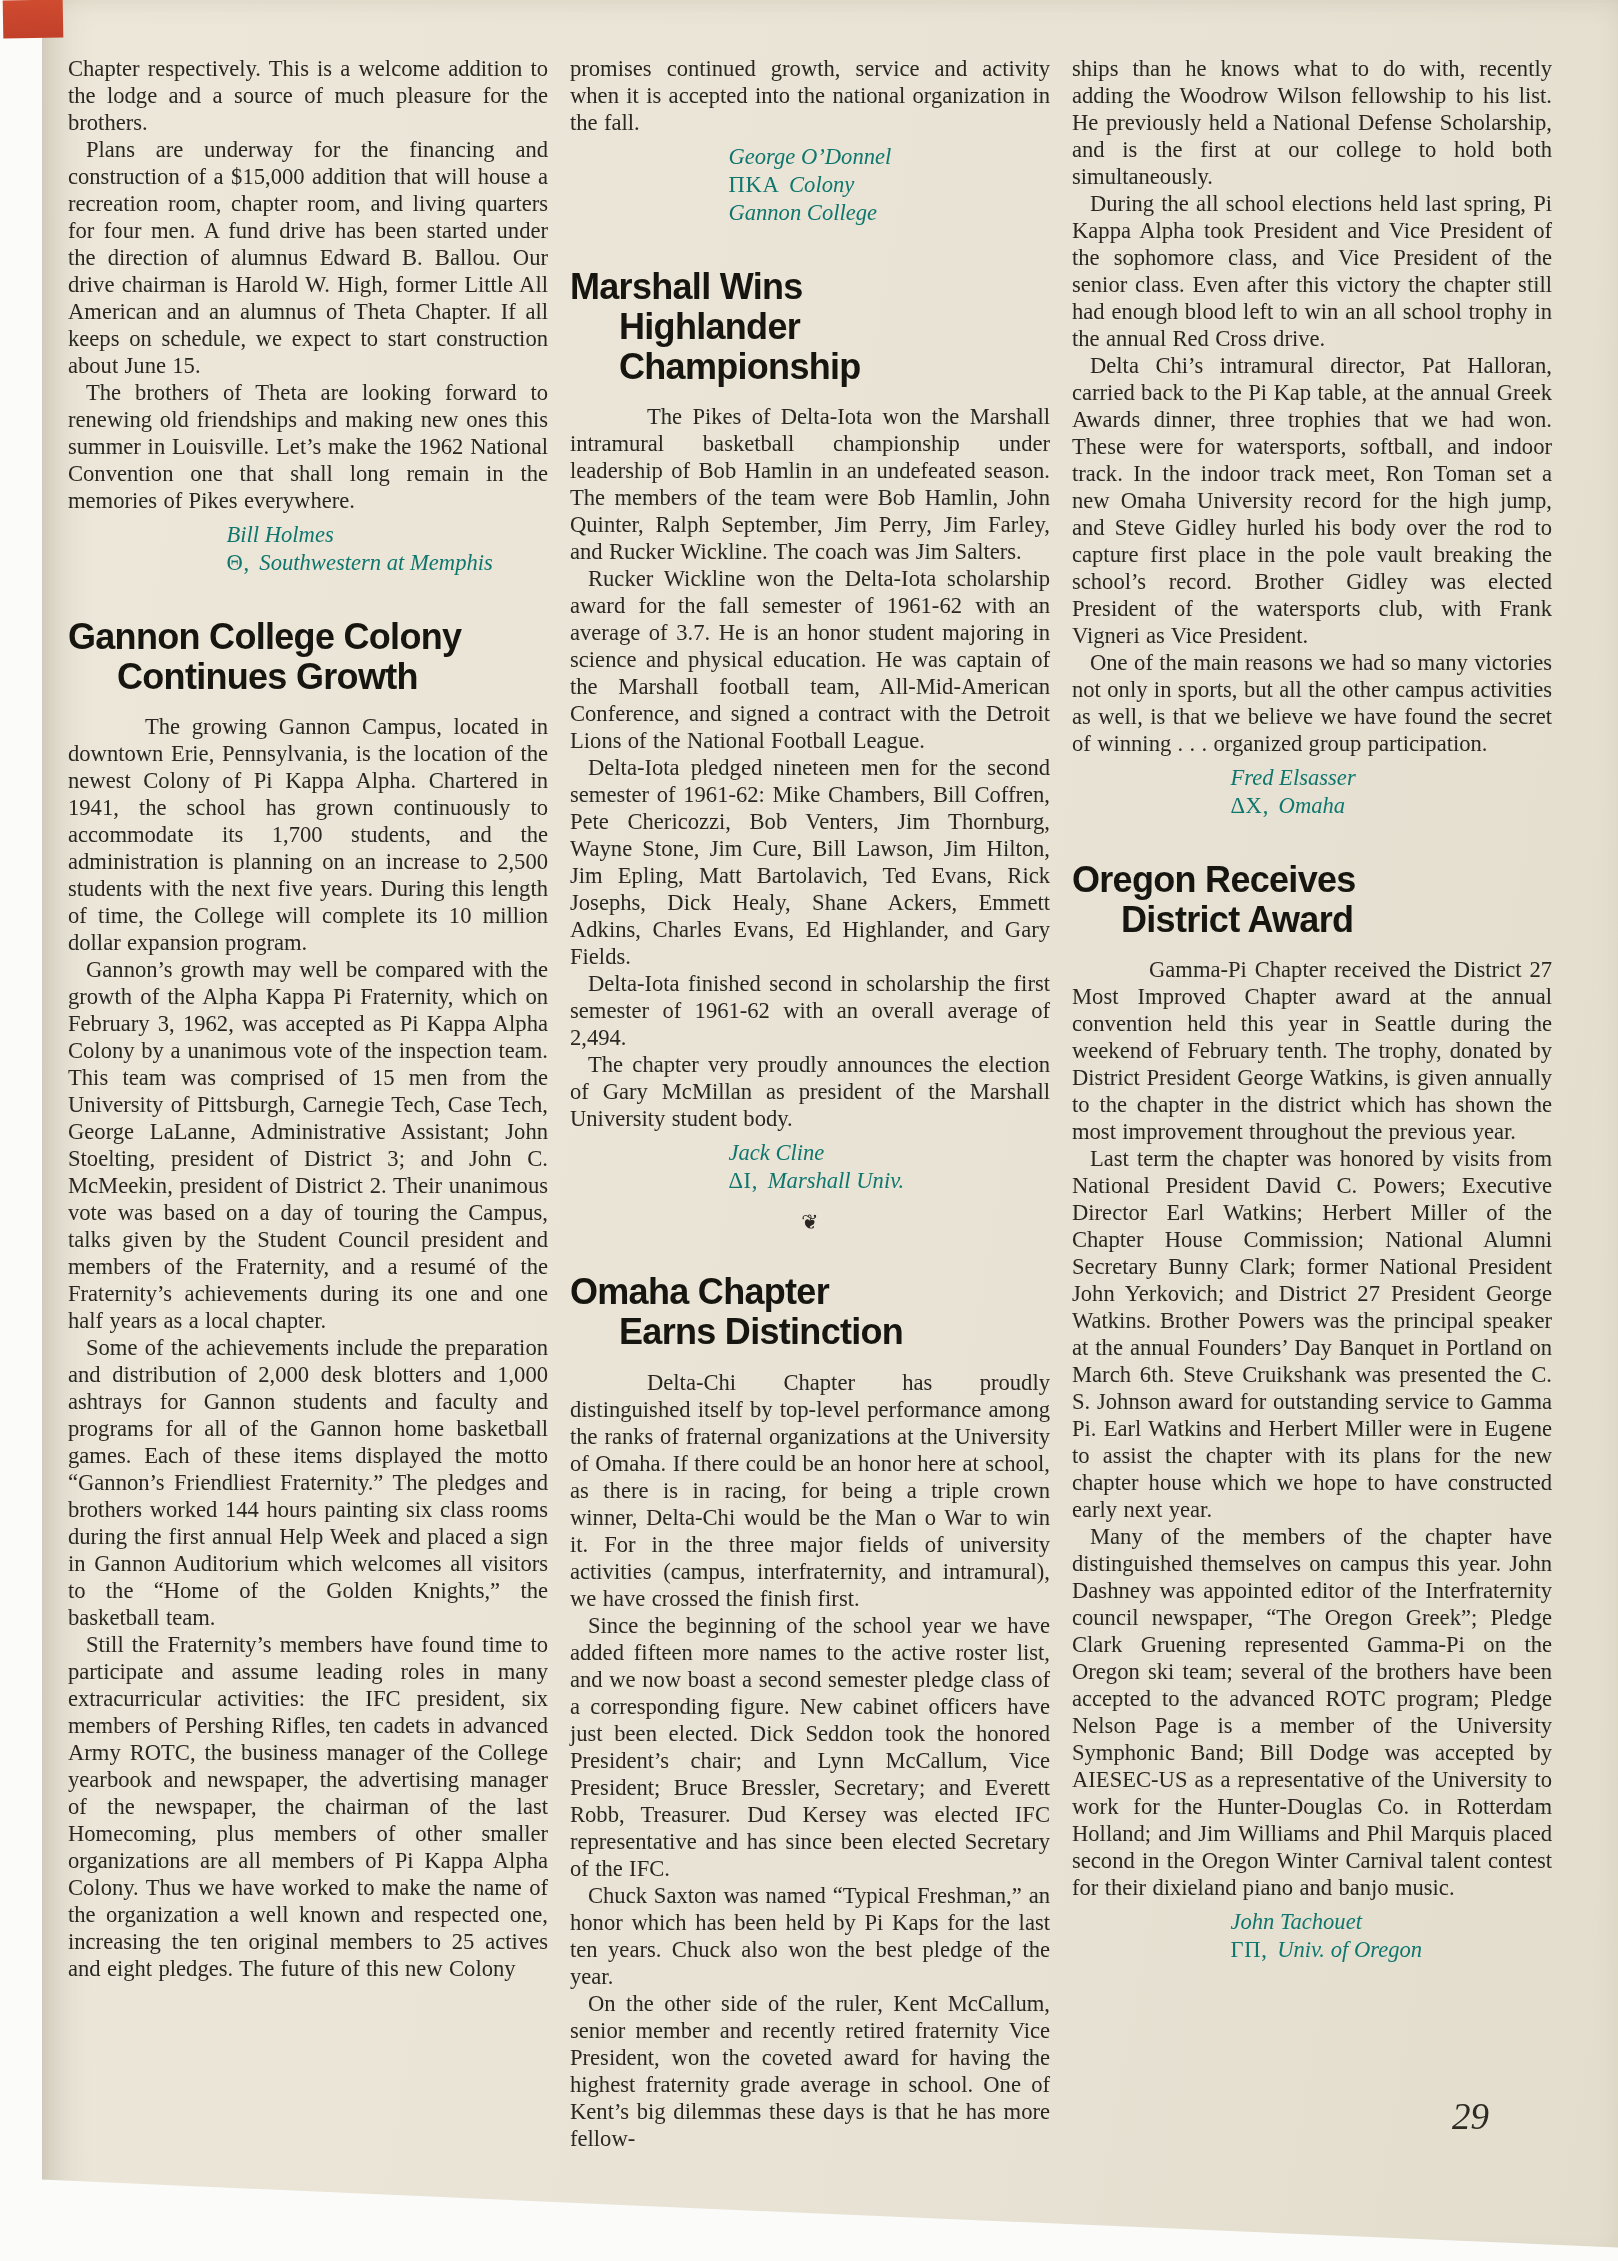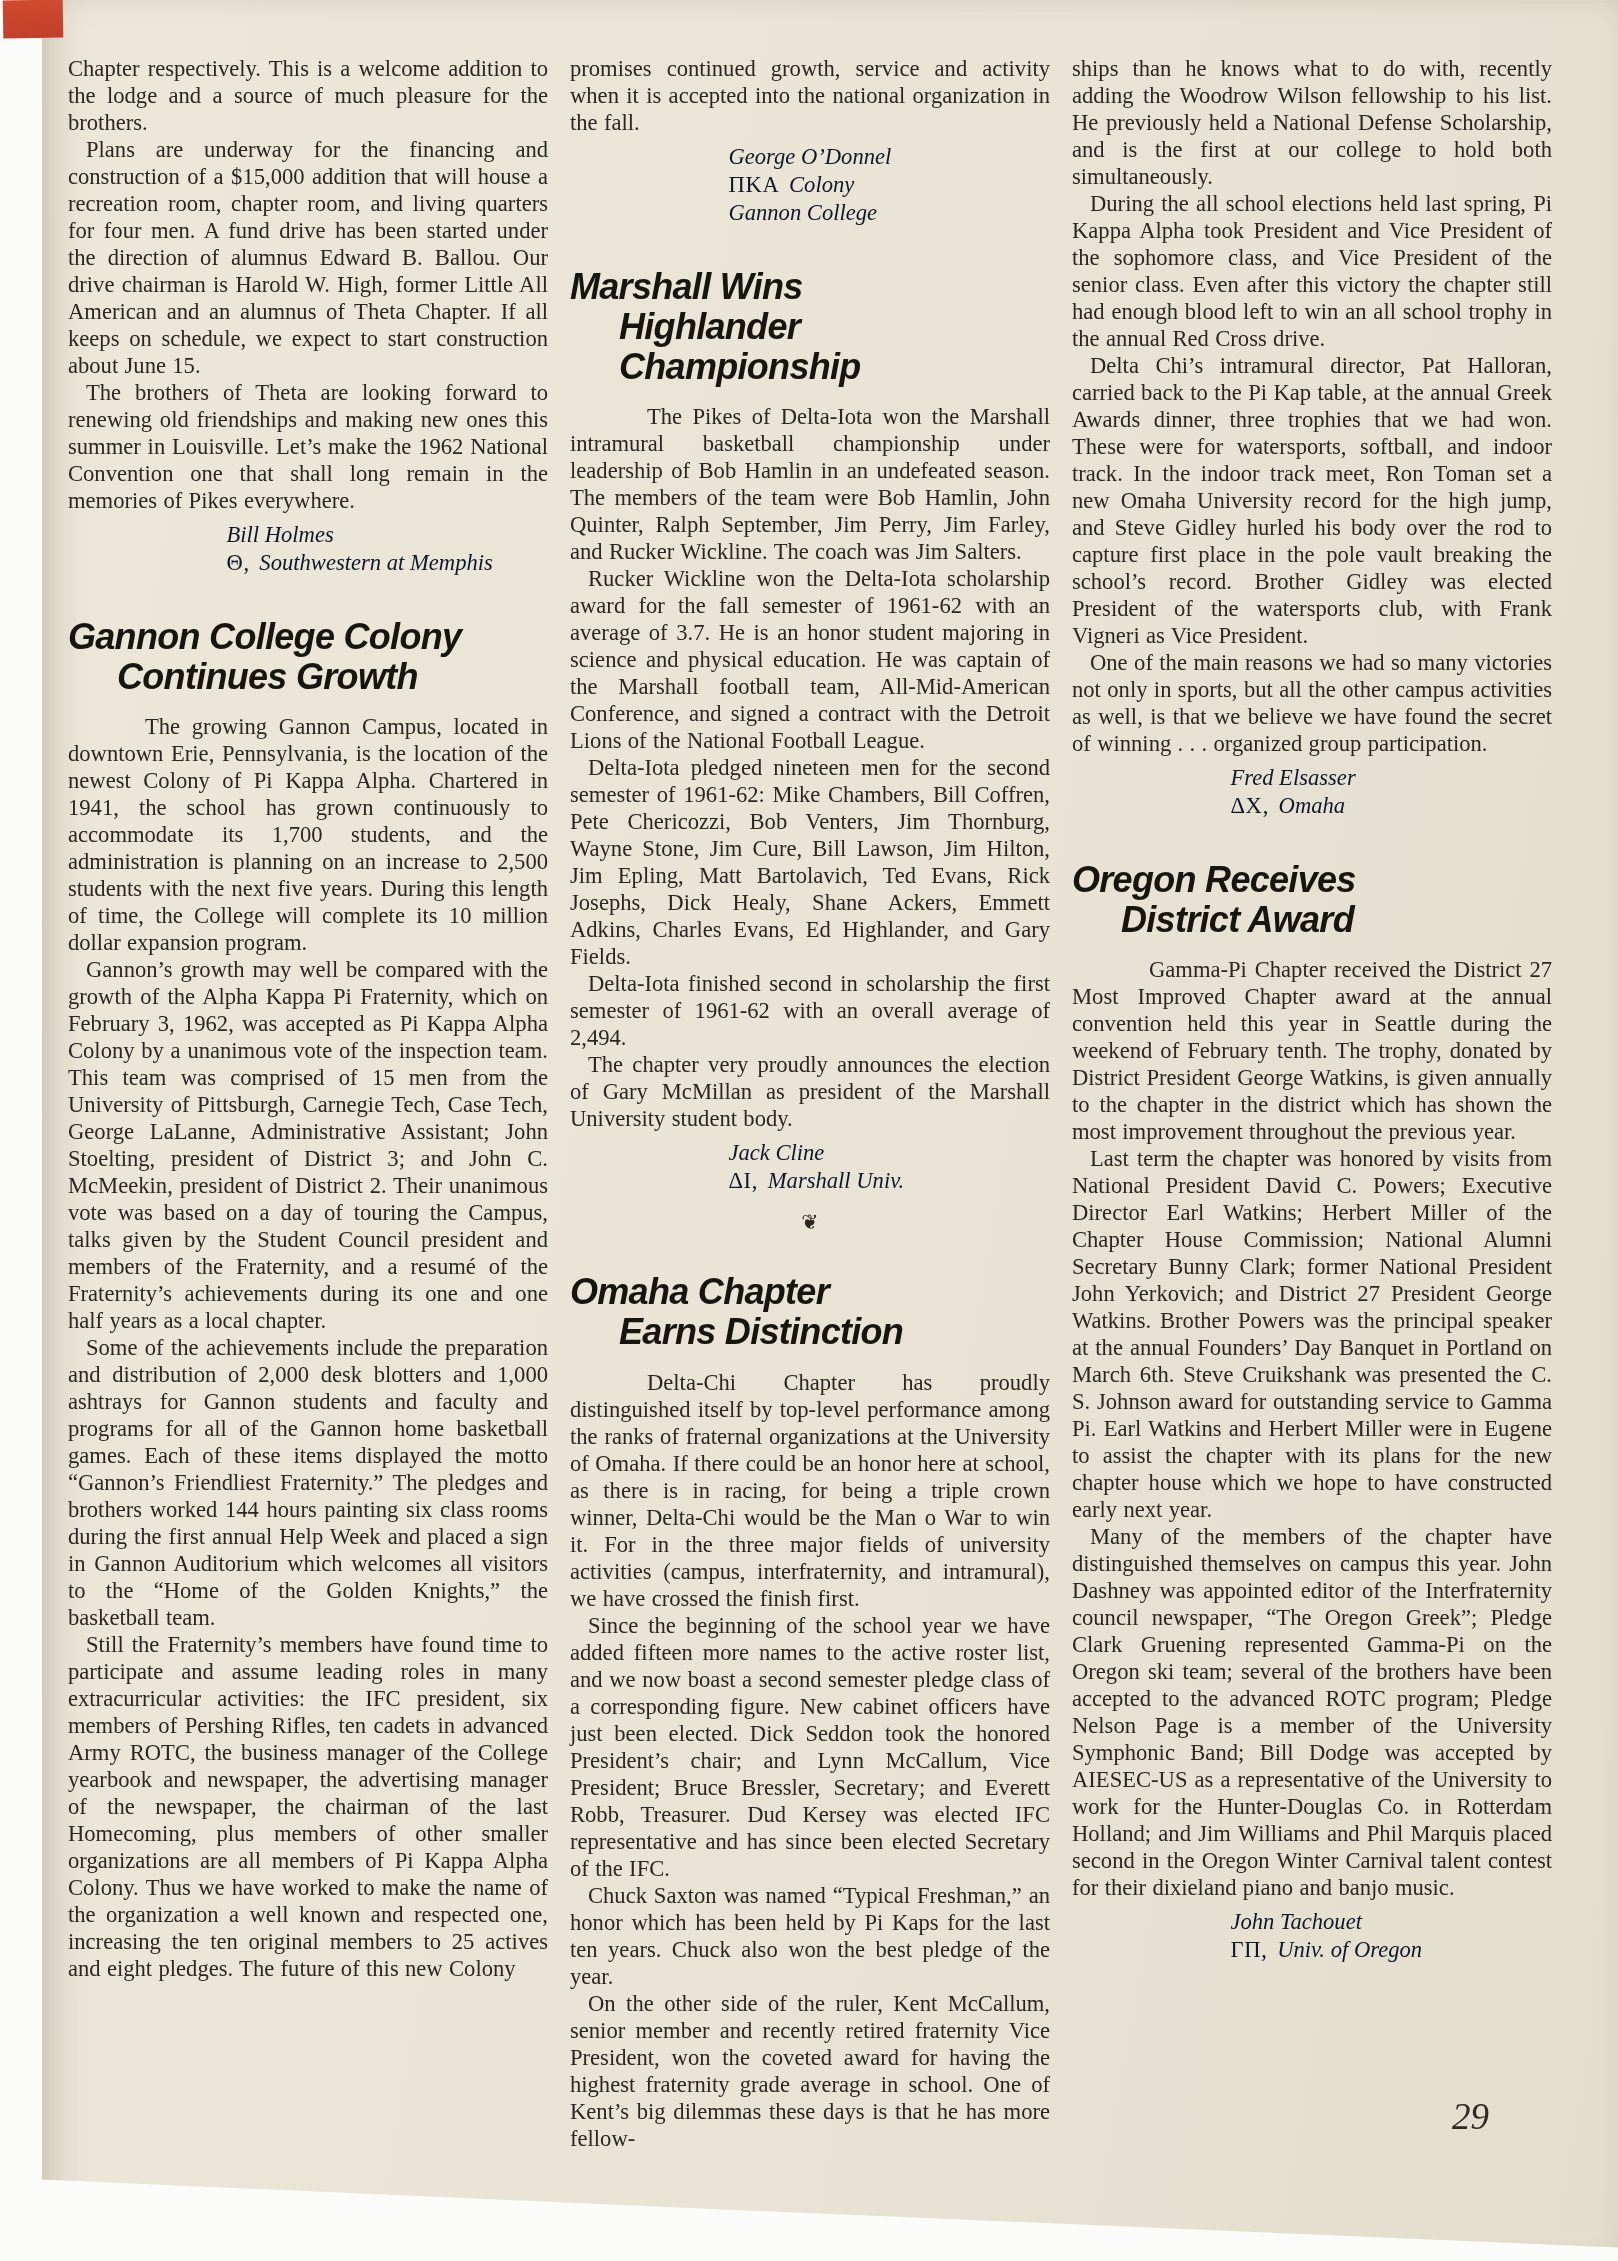--- a/index.html
+++ b/index.html
@@ -37,25 +37,25 @@
     word-spacing:0.7px;
   }
   p.lead{text-indent:77px;}
   p.cont{text-indent:0;}
   h2.head{
     font-family:"Liberation Sans", sans-serif;
     font-weight:bold;color:#16150f;
     font-size:36px;line-height:40px;letter-spacing:-0.7px;
     margin:40px 0 16.5px 0;
   }
-  h2.head .hl{display:block;font-style:italic;}
+  h2.head .hl{display:block;}
   h2.head .hl2{padding-left:49px;}
   .sig{
     margin:6.9px 0 5.5px 33%;
-    font-style:italic;font-size:22.6px;line-height:28px;color:#0f172a;
+    font-style:italic;font-size:22.6px;line-height:28px;color:#0f766e;
   }
   .sig .greek{font-style:normal;margin-right:9.6px;letter-spacing:0.7px;text-align:right;}
   .ornament{
     text-align:center;font-size:20.6px;line-height:20.6px;
     margin:16.5px 0 1.4px 0;color:#2a2722;
   }
   .page-number{
     position:absolute;right:129px;top:2095px;
     font-style:italic;font-size:37px;color:#2e2b24;
     z-index:3;

